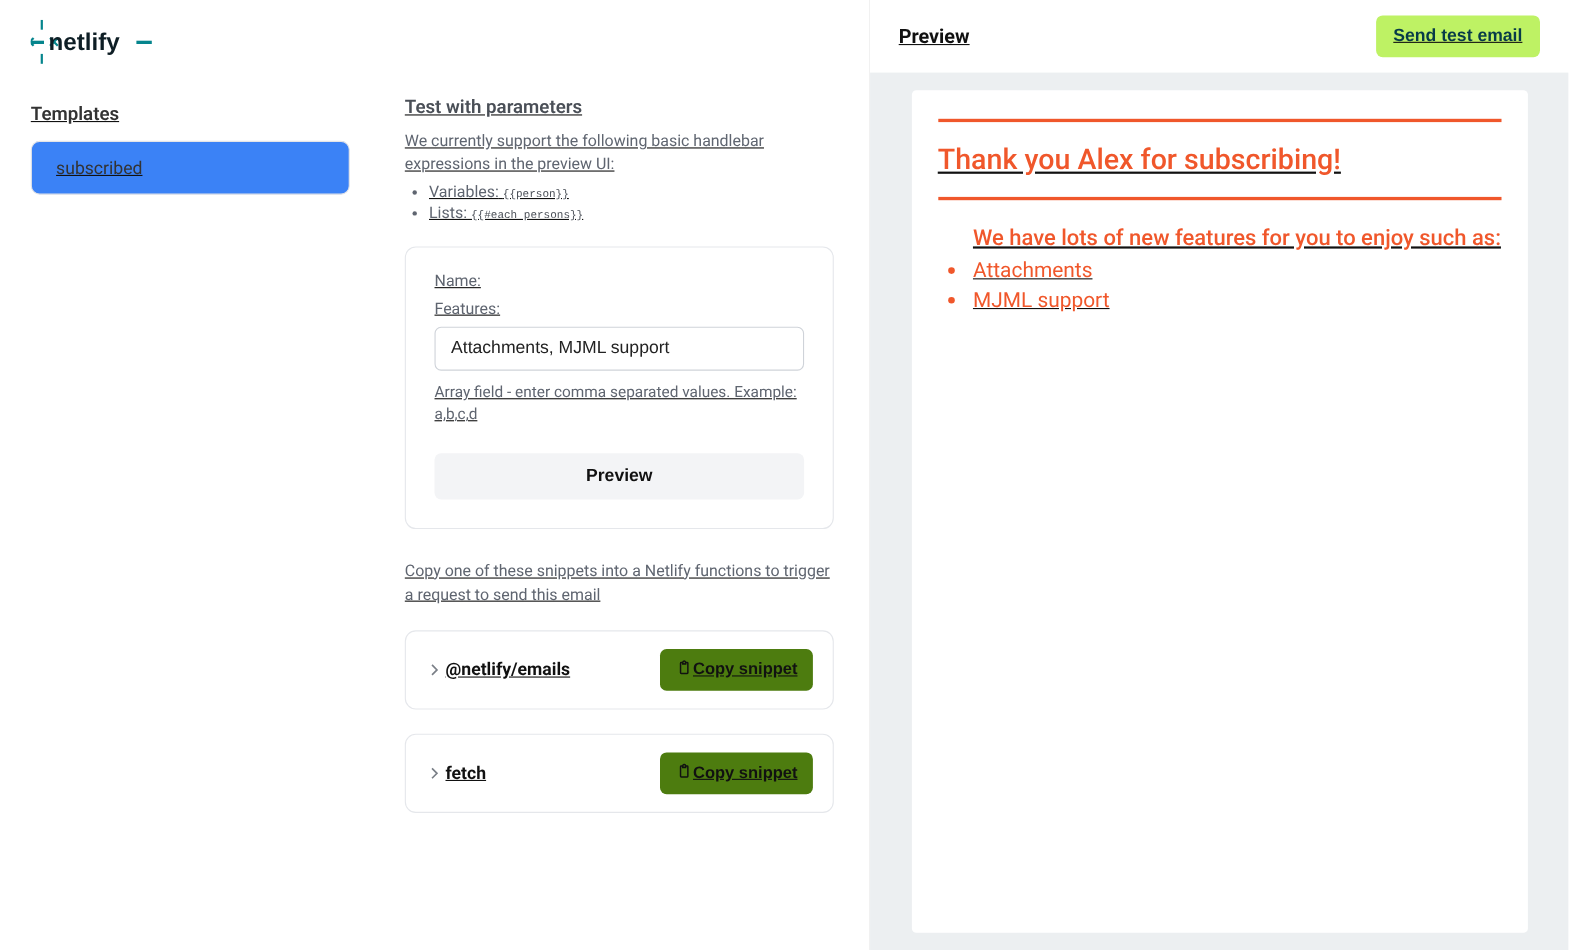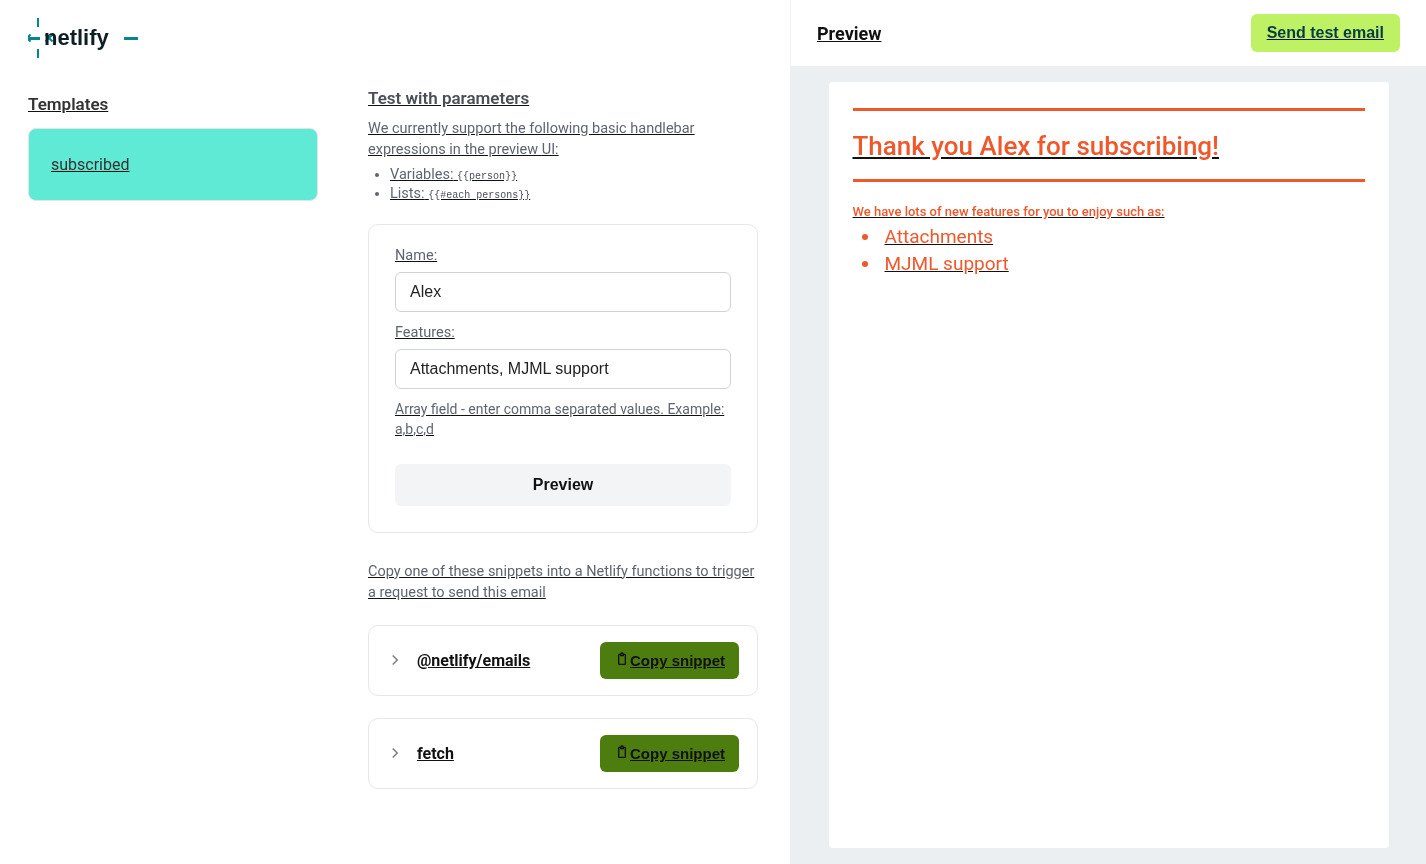--- a/index.html
+++ b/index.html
@@ -32,24 +32,24 @@
   .logo svg { display: block; }
   .templates-heading {
     font-size: 17px;
     font-weight: 600;
     color: #333;
     margin-bottom: 14px;
   }
   .template-item {
     border: 1px solid #e4e4e7;
     border-radius: 8px;
-    padding: 26px 22px;
+    padding: 14px 22px;
     font-size: 16px;
     color: #333;
-    background: #5eead4;
+    background: #3b82f6;
     width: 290px;
   }
   .main {
     padding: 70px 30px 0 0;
     width: 420px;
   }
   .section-title {
     font-size: 17px;
     font-weight: 600;
     color: #4a4f57;
@@ -119,21 +119,21 @@
     border-radius: 10px;
     padding: 16px 18px;
     display: flex;
     align-items: center;
     justify-content: space-between;
     margin-bottom: 22px;
   }
   .snippet-left {
     display: flex;
     align-items: center;
-    gap: 14px;
+    gap: 2px;
   }
   .chev {
     width: 16px; height: 16px;
     display: inline-flex; align-items: center; justify-content: center;
     color: #7a7f87;
   }
   .snippet-name {
     font-size: 16px;
     font-weight: 700;
     color: #111;
@@ -201,23 +201,24 @@
     margin: 0;
   }
   .email-h1 {
     color: #f0572b;
     font-size: 26px;
     font-weight: 500;
     margin: 20px 0 18px;
   }
   .email-h2 {
     color: #f0572b;
-    font-size: 13px;
+    font-size: 20px;
     font-weight: 500;
     margin: 22px 0 6px;
+    text-align: right;
   }
   ul.feat {
     list-style: disc;
     padding-left: 28px;
     color: #f0572b;
     font-size: 19px;
   }
   ul.feat li { margin: 2px 0 4px; padding-left: 4px; }
 </style>
 </head>
@@ -257,21 +258,20 @@
           <code class="mono">{{person}}</code>
         </li>
         <li>
           <span>Lists:</span>
           <code class="mono">{{#each persons}}</code>
         </li>
       </ul>
 
       <div class="panel">
         <div class="field-label">Name:</div>
-        <input class="input" type="text" value="Alex" style="">
         <div class="field-label">Features:</div>
         <input class="input" type="text" value="Attachments, MJML support" style="">
         <div class="help">Array field - enter comma separated values. Example: a,b,c,d</div>
         <button class="preview-btn">Preview</button>
       </div>
 
       <div class="section-desc" style="margin-bottom:22px">Copy one of these snippets into a Netlify functions to trigger a request to send this email</div>
 
       <div class="snippet-row">
         <div class="snippet-left">

